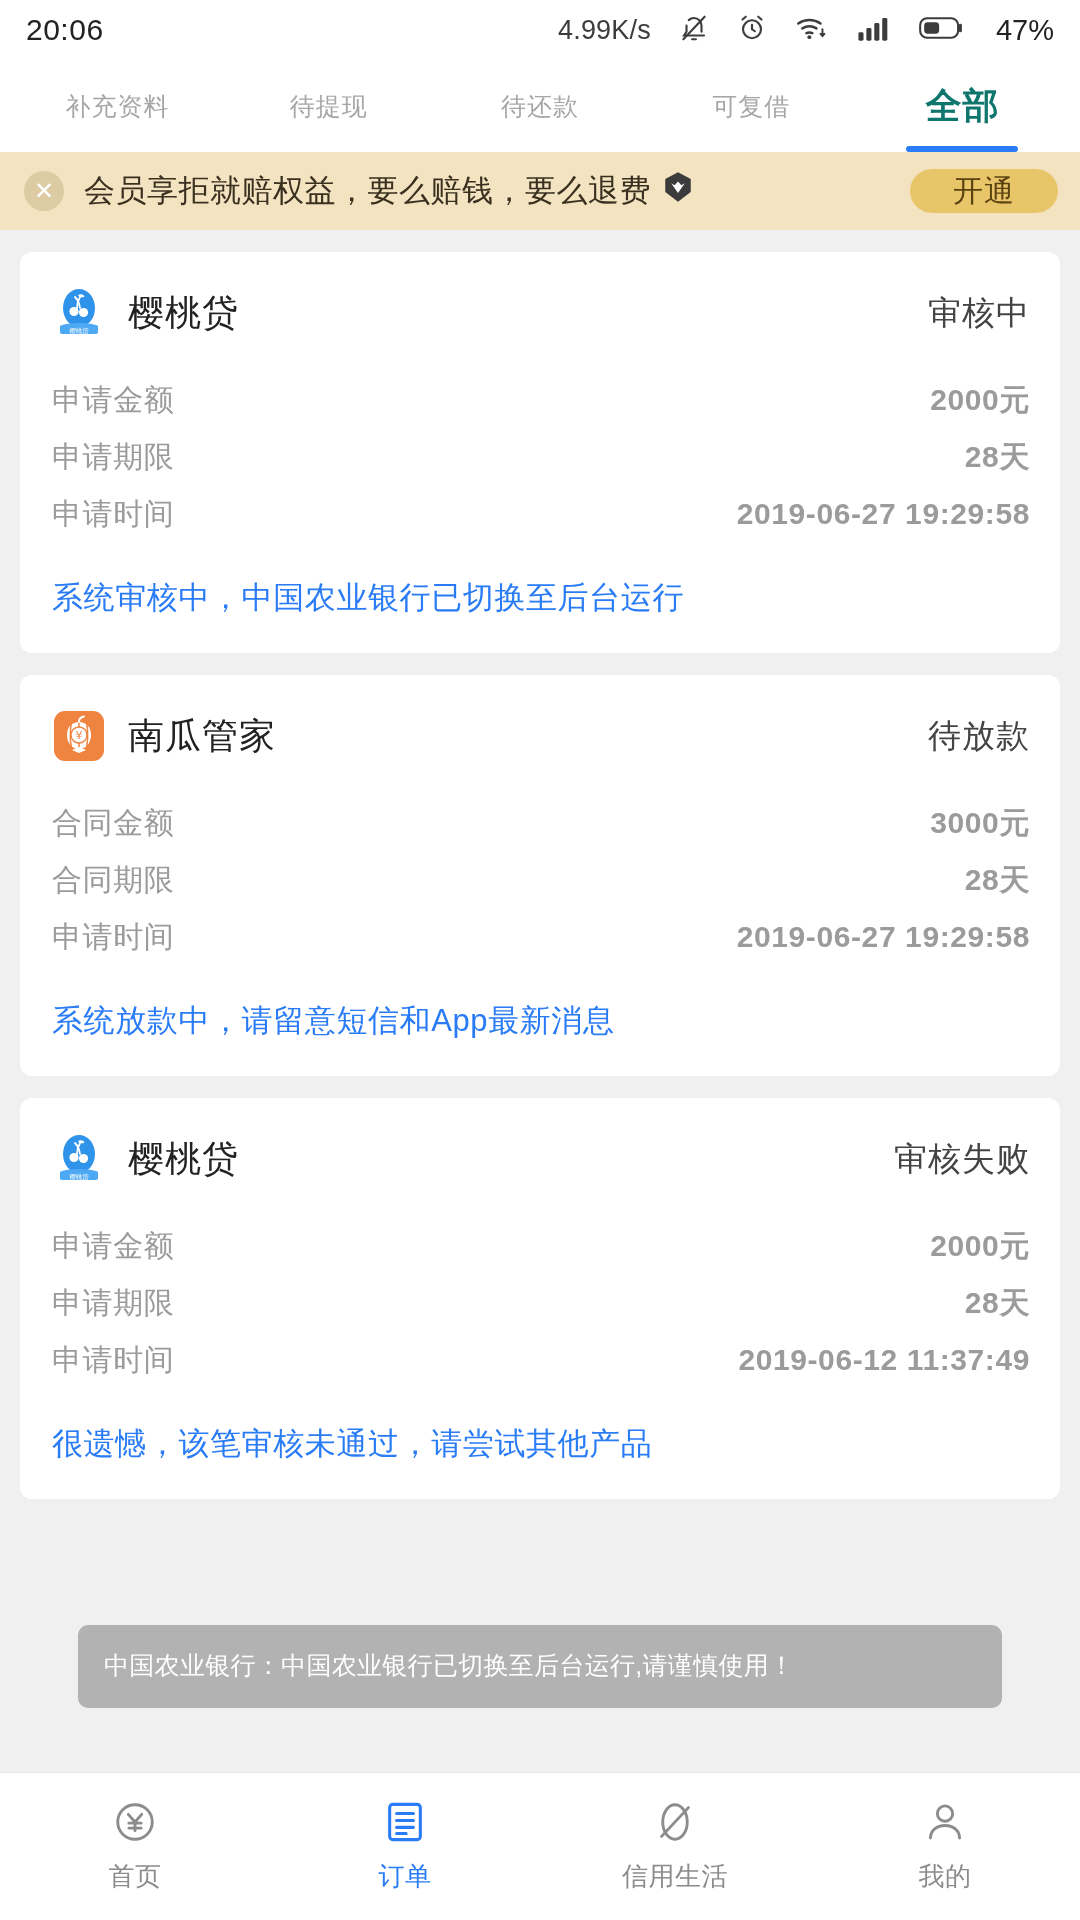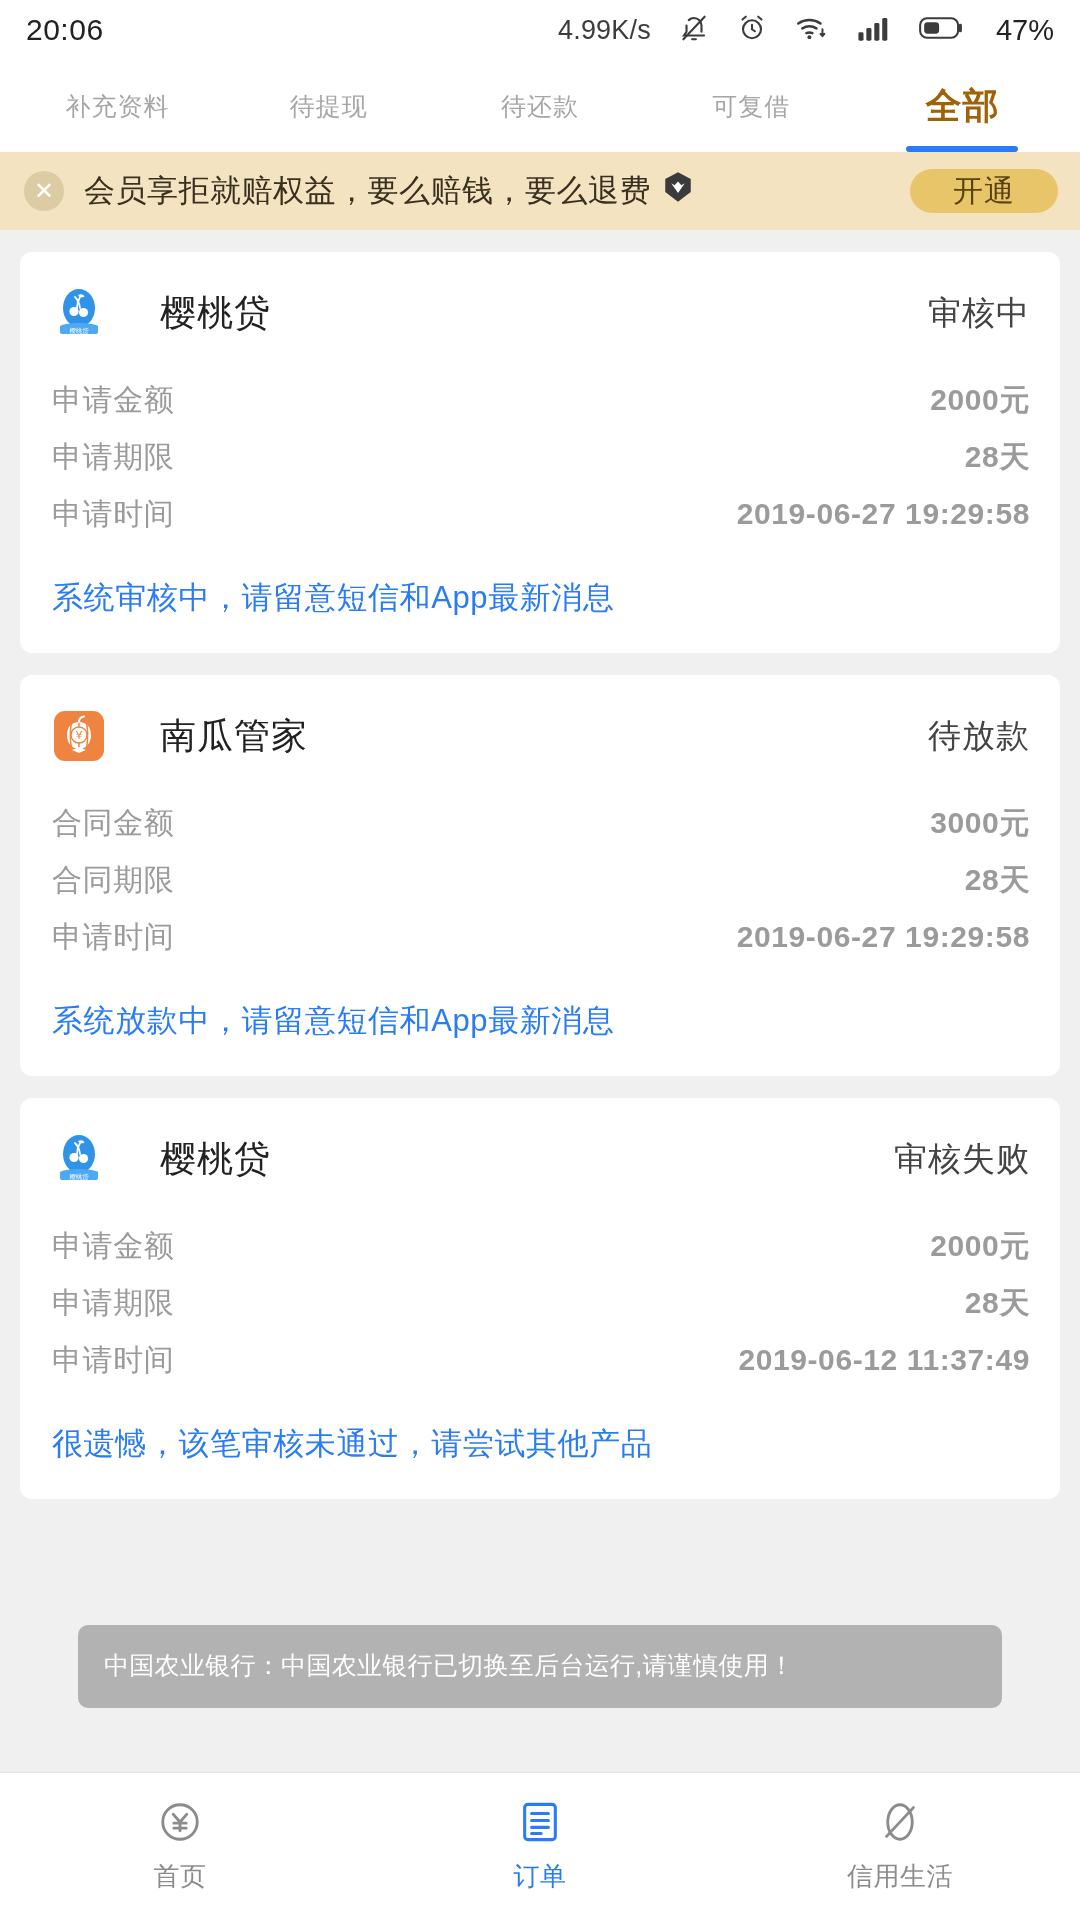--- a/index.html
+++ b/index.html
@@ -30,21 +30,21 @@
     display:flex; align-items:stretch;
     padding:0 12px;
     position:relative;
   }
   .tab{
     flex:1; display:flex; flex-direction:column;
     align-items:center; justify-content:center;
     position:relative;
   }
   .tab .tlabel{ font-size:25px; color:#a6a6a6; letter-spacing:1px;}
-  .tab.active .tlabel{ font-size:36px; color:#a16207; font-weight:700;}
+  .tab.active .tlabel{ font-size:36px; color:#0f766e; font-weight:700;}
   .tab.active .underline{
     position:absolute; bottom:0; left:50%; transform:translateX(-50%);
     width:112px; height:6px; background:#2a7cf6; border-radius:3px;
   }
 
   
   .promo{
     height:78px; background:#f3e3c1;
     display:flex; align-items:center;
     padding:0 22px 0 24px;
@@ -71,21 +71,21 @@
 
   
   .list{
     position:absolute; top:230px; left:0; right:0; bottom:148px;
     background:#f0f0f0; padding:22px 20px 0 20px;
   }
   .card{
     background:#fff; border-radius:12px;
     margin-bottom:22px; padding:34px 30px 34px 32px;
   }
-  .card-head{ display:flex; align-items:center;gap:32px; }
+  .card-head{ display:flex; align-items:center; }
   .logo{ width:54px; height:54px; flex:0 0 auto; position:relative; }
   .prod-name{ font-size:36px; color:#222; margin-left:22px; letter-spacing:1px;}
   .status-txt{ margin-left:auto; font-size:33px; color:#444; letter-spacing:1px;}
   .rows{ margin-top:32px; }
   .row{
     display:flex; align-items:baseline;
     font-size:30px; color:#9b9b9b;
     padding:8px 0; letter-spacing:.6px;
   }
   .row .val{ margin-left:auto; color:#9b9b9b;font-weight:bold; }
@@ -234,21 +234,21 @@
       </div>
       <div class="row">
         <span>申请期限</span>
         <span class="val">28天</span>
       </div>
       <div class="row">
         <span>申请时间</span>
         <span class="val">2019-06-27 19:29:58</span>
       </div>
     </div>
-    <div class="note">系统审核中，请留意短信和App最新消息</div>
+    <div class="note">系统审核中，中国农业银行已切换至后台运行</div>
   </div>
 
   <div class="card">
     <div class="card-head">
       <span class="logo">
         <svg width="54" height="54" viewBox="0 0 54 54">
           <rect x="2" y="2" width="50" height="50" rx="11" fill="#ef8340"></rect>
           <path d="M27 13c-7 0-12 5-12 13s5 14 12 14 12-6 12-14-5-13-12-13z" fill="#fff"></path>
           <path d="M27 13v27M19.5 15c-1.5 4-1.5 18 0 23M34.5 15c1.5 4 1.5 18 0 23" stroke="#ef8340" stroke-width="1.5" fill="none"></path>
           <path d="M27 13c0-3 2-5 5-5.5" stroke="#fff" stroke-width="2" fill="none" stroke-linecap="round"></path>
@@ -340,14 +340,23 @@
   <div class="nav-item">
     <span>
       <svg width="46" height="46" viewBox="0 0 24 24" fill="none" stroke="#8c8c8c" stroke-width="1.5">
         <ellipse cx="12" cy="12" rx="6.4" ry="9"></ellipse>
         <line x1="5" y1="19.5" x2="19" y2="4.5" stroke-linecap="round"></line>
       </svg>
     </span>
     <span class="nav-label">信用生活</span>
   </div>
 
+  <div class="nav-item">
+    <span>
+      <svg width="46" height="46" viewBox="0 0 24 24" fill="none" stroke="#8c8c8c" stroke-width="1.5">
+        <circle cx="12" cy="7.6" r="4"></circle>
+        <path d="M4.4 20.4c0-4.1 3.4-6.6 7.6-6.6s7.6 2.5 7.6 6.6" stroke-linecap="round"></path>
+      </svg>
+    </span>
+    <span class="nav-label">我的</span>
+  </div>
 
 </div>
 
 </body></html>

